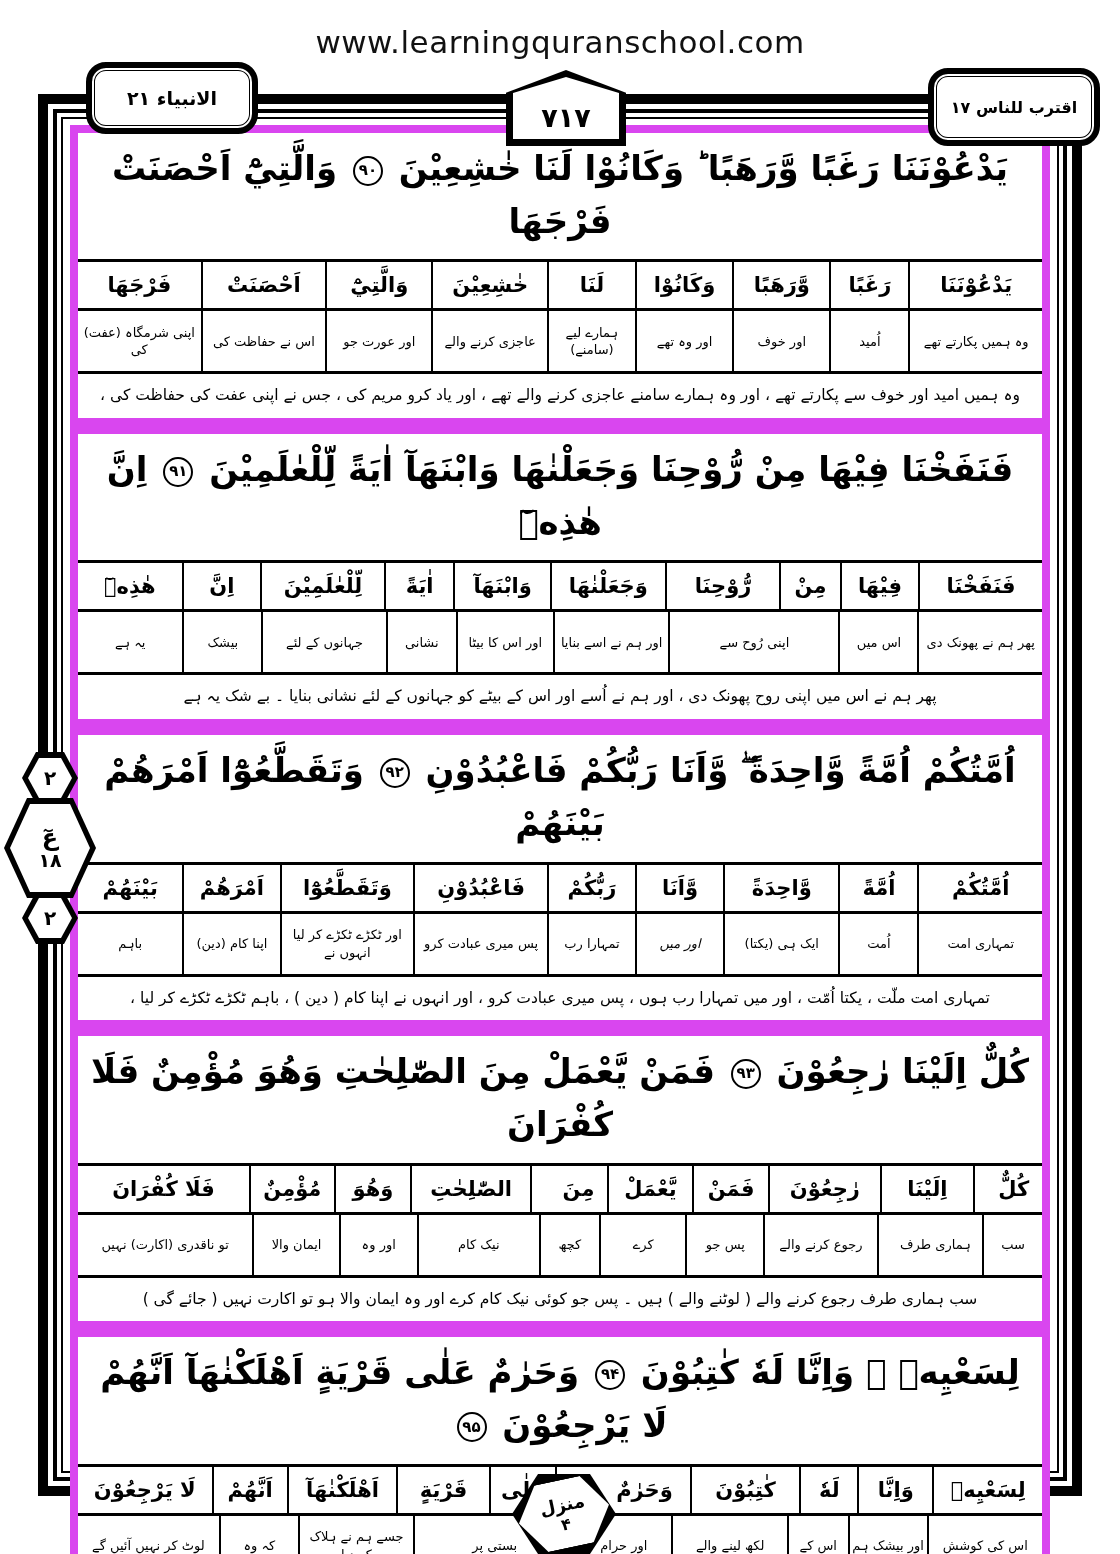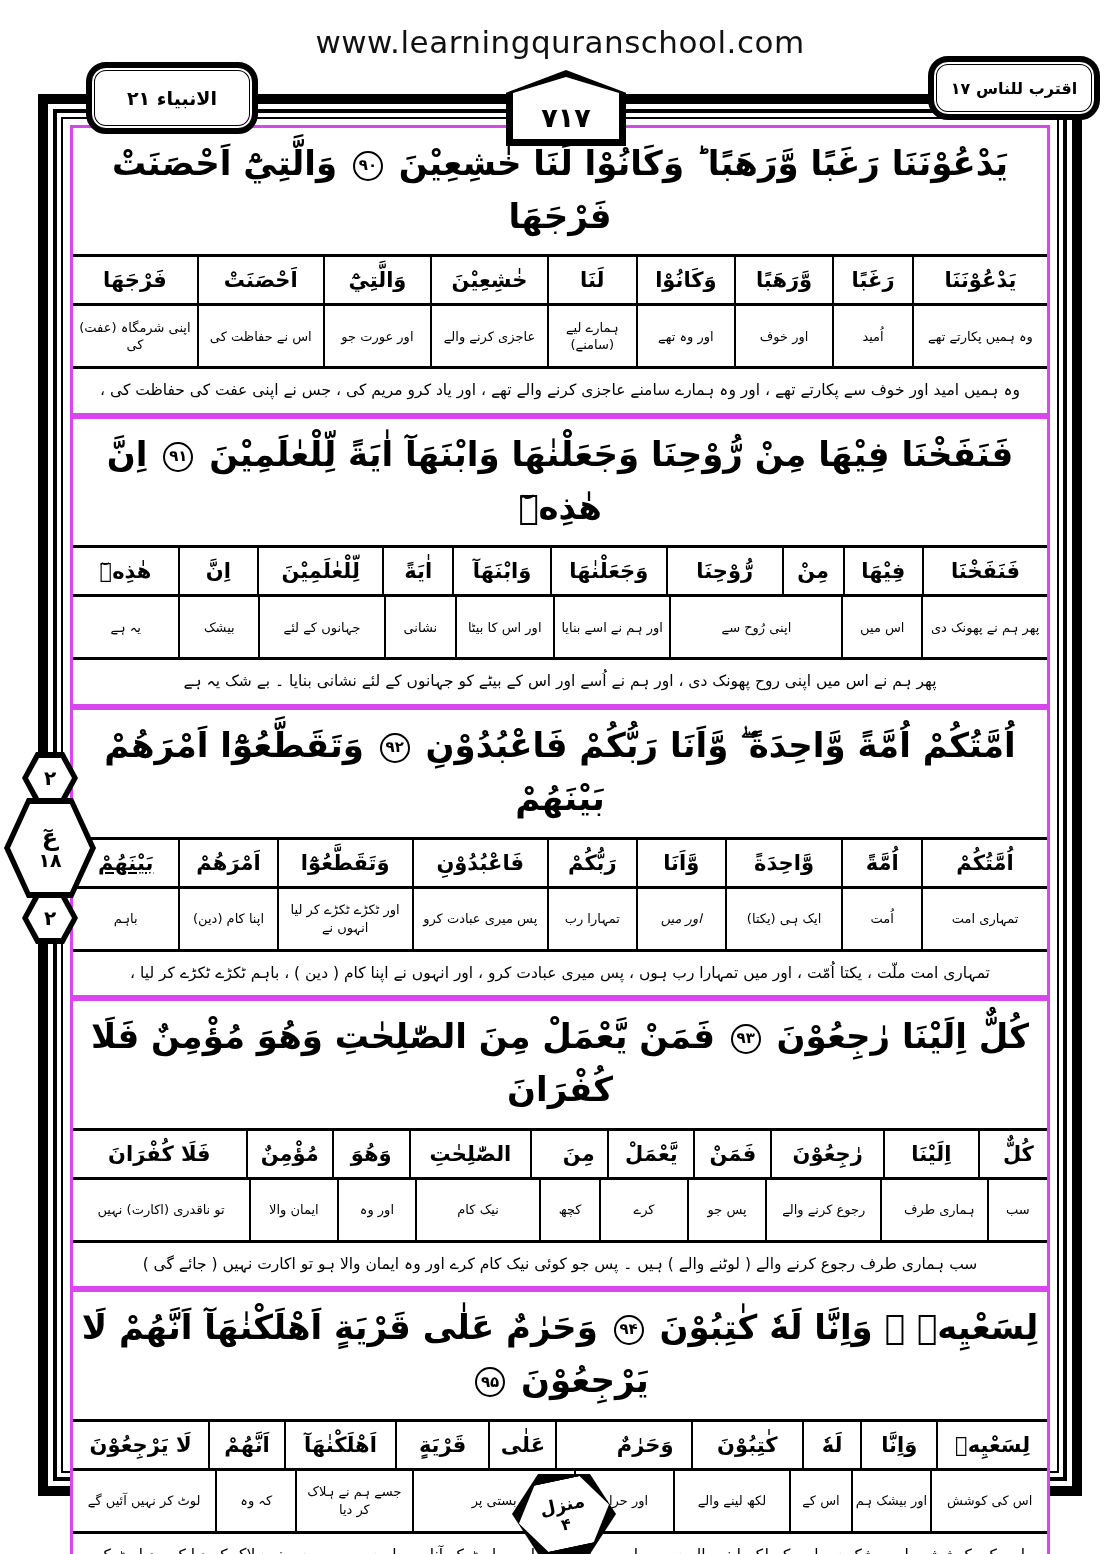--- a/index.html
+++ b/index.html
@@ -31,21 +31,21 @@
   }
   
   .badge-cloud {
     position:absolute; z-index:5; background:#fff;
     border:6px solid #000; border-radius:20px;
     display:flex; align-items:center; justify-content:center;
     text-align:center; direction:rtl;
     box-shadow: inset 0 0 0 2px #fff, inset 0 0 0 3px #000;
   }
   .surah-badge { left:86px;  top:62px;  width:172px; height:72px; font-size:19px; font-weight:bold; }
-  .juz-badge   { left:928px; top:56px;  width:172px; height:64px; font-size:16px; font-weight:bold; }
+  .juz-badge   { left:928px; top:68px;  width:172px; height:78px; font-size:16px; font-weight:bold; }
   .page-badge-outer {
     position:absolute; z-index:5; left:506px; top:70px; width:120px; height:76px;
     background:#000;
     clip-path: polygon(50% 0, 100% 30%, 100% 100%, 0 100%, 0 30%);
   }
   .page-badge-inner {
     position:absolute; left:7px; top:7px; right:7px; bottom:7px;
     background:#fff;
     clip-path: polygon(50% 0, 100% 26%, 100% 100%, 0 100%, 0 26%);
     display:flex; align-items:flex-end; justify-content:center;
@@ -61,21 +61,21 @@
   .hex-small-1 { left:22px; top:752px; width:56px; height:52px; font-size:20px; }
   .hex-big     { left:4px;  top:798px; width:92px; height:100px; }
   .hex-small-2 { left:22px; top:892px; width:56px; height:52px; font-size:20px; }
   .hex-big .hex-inner { font-size:24px; line-height:1.05; }
   .hex-big .ruku-num { font-size:19px; }
   .manzil-outer { position:absolute; z-index:6; left:512px; top:1474px; width:104px; height:80px;
     background:#000; clip-path: polygon(25% 0,75% 0,100% 50%,75% 100%,25% 100%,0 50%); }
   .manzil-outer .hex-inner { direction:rtl; font-size:18px; transform:rotate(-12deg); }
   .manzil-outer .manzil-num { font-size:16px; }
   
-  .quran-section { border:3px solid #d946ef; background:#fff; }
+  .quran-section { border:8px solid #d946ef; background:#fff; }
   .verse-line {
     direction:rtl; text-align:center;
     font-size:34px; font-weight:bold; line-height:1.55;
     padding:9px 8px 12px; border-bottom:3px solid #000;
     font-family:"DejaVu Sans", sans-serif;
   }
   .ayah-num {
     display:inline-flex; align-items:center; justify-content:center;
     border:2px solid #000; border-radius:50%;
     width:30px; height:30px; font-size:15px; font-weight:bold;
@@ -195,21 +195,21 @@
             <div class="verse-line">اُمَّتُكُمْ اُمَّةً وَّاحِدَةً ۖ وَّاَنَا رَبُّكُمْ فَاعْبُدُوْنِ <span class="ayah-num">۹۲</span> وَتَقَطَّعُوْٓا اَمْرَهُمْ بَيْنَهُمْ</div>
             <div class="word-row arabic-row">
               <div class="word-cell" style="flex: 13 1 0%;">اُمَّتُكُمْ</div>
               <div class="word-cell" style="flex: 8 1 0%;">اُمَّةً</div>
               <div class="word-cell" style="flex: 12 1 0%;">وَّاحِدَةً</div>
               <div class="word-cell" style="flex: 9 1 0%;">وَّاَنَا</div>
               <div class="word-cell" style="flex: 9 1 0%;">رَبُّكُمْ</div>
               <div class="word-cell" style="flex: 14 1 0%;">فَاعْبُدُوْنِ</div>
               <div class="word-cell" style="flex: 14 1 0%;">وَتَقَطَّعُوْٓا</div>
               <div class="word-cell" style="flex: 10 1 0%;">اَمْرَهُمْ</div>
-              <div class="word-cell" style="flex: 11 1 0%; text-decoration: underline;">بَيْنَهُمْ</div>
+              <div class="word-cell" style="flex: 11 1 0%;">بَيْنَهُمْ</div>
             </div>
             <div class="word-row urdu-row">
               <div class="word-cell" style="flex: 13 1 0%;">تمہاری امت</div>
               <div class="word-cell" style="flex: 8 1 0%;">اُمت</div>
               <div class="word-cell" style="flex: 12 1 0%;">ایک ہی (یکتا)</div>
               <div class="word-cell" style="flex: 9 1 0%; font-style: italic;">اور میں</div>
               <div class="word-cell" style="flex: 9 1 0%;">تمہارا رب</div>
               <div class="word-cell" style="flex: 14 1 0%;">پس میری عبادت کرو</div>
               <div class="word-cell" style="flex: 14 1 0%;">اور ٹکڑے ٹکڑے کر لیا انہوں نے</div>
               <div class="word-cell" style="flex: 10 1 0%;">اپنا کام (دین)</div>

